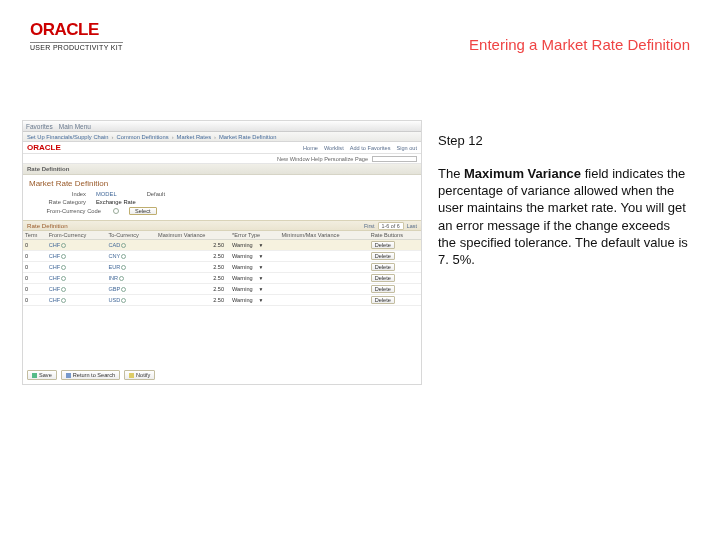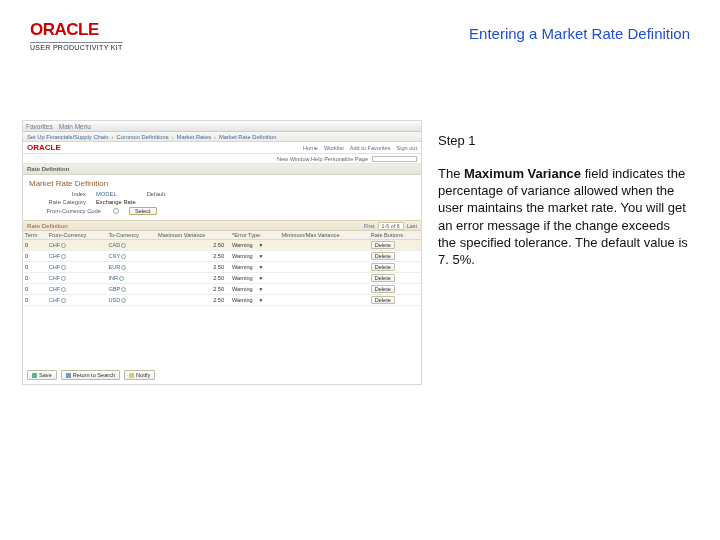--- a/index.html
+++ b/index.html
@@ -1,20 +1,20 @@
 <!DOCTYPE html>
 <html><head>
 <meta charset="utf-8">
 <style>
   * { box-sizing: border-box; margin: 0; padding: 0; }
   body { width: 720px; height: 540px; background: #fff; font-family: Arial, sans-serif; position: relative; }
   .logo-area { position: absolute; left: 30px; top: 20px; }
   .oracle-logo { color: #c00; font-weight: bold; font-size: 17px; letter-spacing: -0.5px; font-family: Arial, sans-serif; }
   .logo-sub { font-size: 7px; color: #222; letter-spacing: 0.3px; border-top: 1px solid #888; margin-top: 2px; padding-top: 1px; }
-  .page-title { position: absolute; right: 30px; top: 25px; font-size: 15px; color: #1d4ed8; margin-left: 32px; }
+  .page-title { position: absolute; right: 30px; top: 36px; font-size: 15px; color: #ef4444; margin-left: 32px; }
   .app-shot { position: absolute; left: 22px; top: 120px; width: 400px; height: 265px; border: 1px solid #d8d8d8; background: #fff; font-size: 6.5px; color: #333; overflow: hidden; }
   .app-topbar { background: linear-gradient(#fdfdfd, #e5e5e5); height: 11px; display: flex; align-items: center; padding: 0 3px; border-bottom: 1px solid #ccc; gap: 6px; }
   .app-topbar span { color: #6a7a8e; }
   .app-breadcrumb { background: linear-gradient(#f7f7f5,#ebebe8); height: 10px; display: flex; align-items: center; padding: 0 4px; border-bottom: 1px solid #d6d6d6; gap: 3px; color: #5a5a5a; font-size: 5.8px; }
   .app-breadcrumb .crumb { color: #446a9a; }
   .app-breadcrumb .sep { color: #999; }
   .app-subrow { display: flex; align-items: center; justify-content: space-between; height: 12px; padding: 0 4px; border-bottom: 1px solid #e2e2e2; }
   .app-oracle { color:#c00; font-weight:bold; font-size:8px; }
   .app-links { display:flex; gap:6px; font-size:5.6px; color:#5a6f8e; }
   .app-row3 { height:10px; display:flex; justify-content:flex-end; align-items:center; padding:0 4px; border-bottom:1px solid #e5e5e5; font-size:5.6px; color:#666; gap:4px; }
@@ -191,17 +191,17 @@
         <span>Return to Search</span>
       </span>
     <span class="fbtn">
         <span class="ic-not"></span>
         <span>Notify</span>
       </span>
   </div>
 </div>
 
 <div class="right-text">
-  <div class="right-step">Step 1</div>
+  <div class="right-step">Step 12</div>
   <div>
     <span>The </span><b>Maximum Variance</b><span> field indicates the percentage of variance allowed when the user maintains the market rate. You will get an error message if the change exceeds the specified tolerance. The default value is 7. 5%.</span>
   </div>
 </div>
 
 </body></html>

